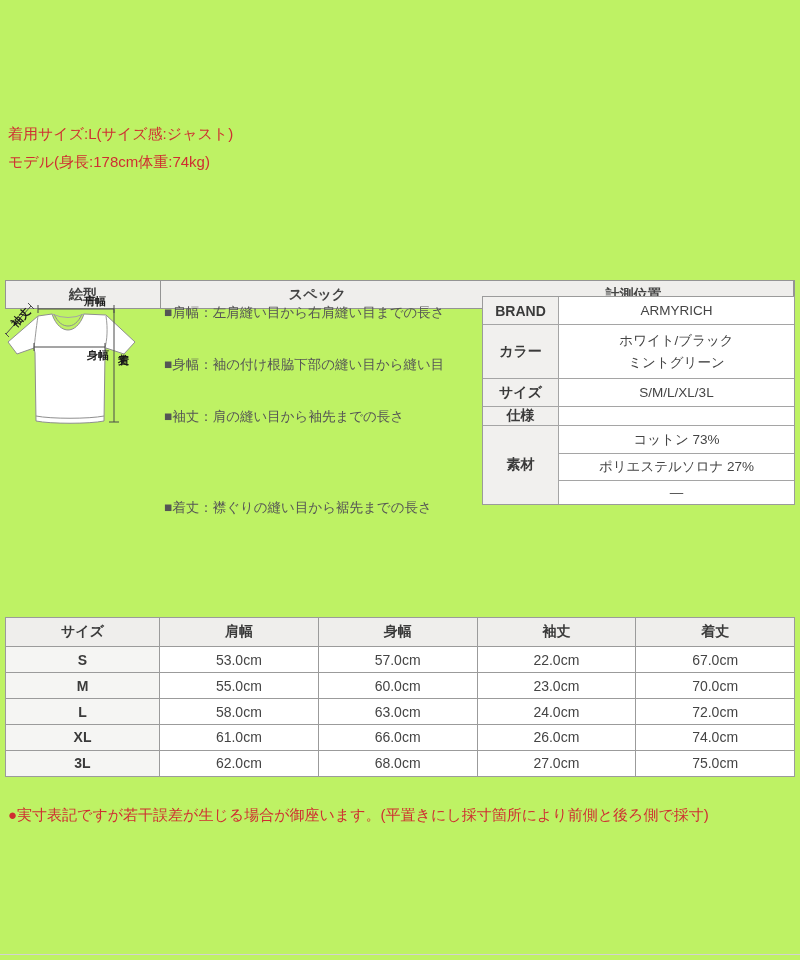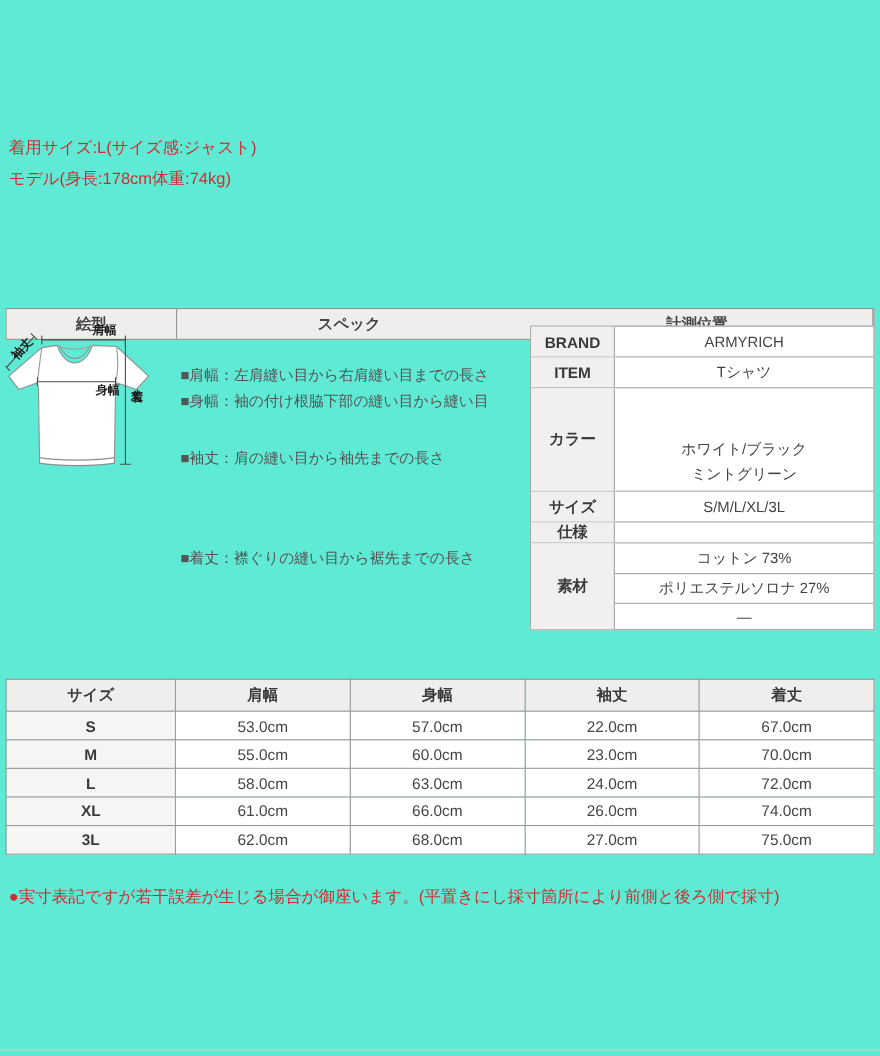--- a/index.html
+++ b/index.html
@@ -1,18 +1,18 @@
 <!DOCTYPE html>
 <html><head>
 <meta charset="utf-8">
 <style>
   * { margin:0; padding:0; box-sizing:border-box; }
   html,body { background:#fff; }
   body { font-family:"Liberation Sans","DejaVu Sans",sans-serif; }
-  .page { position:relative; width:800px; height:960px; background:#5eead4; overflow:hidden; color:#333; }
+  .page { position:relative; width:800px; height:960px; background:#bef264; overflow:hidden; color:#333; }
 
   
   .red-note { position:absolute; left:8px; color:#cf2e31; font-size:15px; white-space:nowrap; }
 
   
   .info-header { position:absolute; left:5px; top:247px; width:790px; height:29px;
                  display:flex; background:#efeeec; border:1px solid #949494;margin-top:33px; }
   .info-header .cell { display:flex; align-items:center; justify-content:center;
                        font-size:14px; font-weight:bold; color:#444; }
   .info-header .c1 { width:155px; border-right:1px solid #949494; }
@@ -34,21 +34,21 @@
                 border:1px solid #9b9b9b; }
   .spec-row { display:flex; border-bottom:1px solid #a5a5a5; }
   .spec-row:last-child { border-bottom:none; }
   .spec-label { width:76px; background:#f1f0ee; border-right:1px solid #a5a5a5;
                 display:flex; align-items:center; justify-content:center;
                 font-weight:bold; font-size:14px; color:#3a3a3a; }
   .spec-values { flex:1; display:flex; flex-direction:column; }
   .spec-value { display:flex; flex-direction:column; align-items:center; justify-content:center;
                 font-size:13.5px; color:#444; line-height:22px; }
   .spec-value + .spec-value { border-top:1px solid #a5a5a5; }
-  .h27 { height:27px; } .h53 { height:53px;margin-top:40px; } .h24 { height:24px; }
+  .h27 { height:27px; } .h53 { height:53px; } .h24 { height:24px; }
 
   
   .size-table { position:absolute; left:5px; top:617px; width:790px; height:160px;
                 display:table; table-layout:fixed; border-collapse:collapse; }
   .s-row { display:table-row; }
   .s-cell { display:table-cell; border:1px solid #9b9b9b; text-align:center;
             vertical-align:middle; font-size:14px; color:#444; background:#fff; }
   .s-cell.head { background:#efeeec; font-weight:bold; color:#3a3a3a; }
   .s-cell.label { background:#f5f5f3; font-weight:bold; color:#3a3a3a; }
   .s-cell.col0 { width:154px; }
@@ -94,36 +94,30 @@
       <path d="M29,52 L100,52 M29,48 L29,56 M100,48 L100,56" fill="none" stroke="#4a4a4a" stroke-width="1"></path>
 
       <path d="M26,11 L1,39 M23,8 L29,14 M-2,36 L4,42" fill="none" stroke="#4a4a4a" stroke-width="1"></path>
     </svg>
     <div class="dlabel" style="left:79px; top:1px;">肩幅</div>
     <div class="dlabel sleeve" style="left:5px; top:17px;">袖丈</div>
     <div class="dlabel" style="left:82px; top:55px;">身幅</div>
     <div class="dlabel length" style="left:112px; top:50px;">着丈</div>
   </div>
 
-  <div class="m-note" style="top:304px;margin-top:28px;">■肩幅：左肩縫い目から右肩縫い目までの長さ</div>
+  <div class="m-note" style="top:304px;">■肩幅：左肩縫い目から右肩縫い目までの長さ</div>
   <div class="m-note" style="top:356px;">■身幅：袖の付け根脇下部の縫い目から縫い目</div>
   <div class="m-note" style="top:408px;">■袖丈：肩の縫い目から袖先までの長さ</div>
   <div class="m-note" style="top:459px;margin-top:40px;">■着丈：襟ぐりの縫い目から裾先までの長さ</div>
 
   <div class="spec-table">
     <div class="spec-row">
       <div class="spec-label">BRAND</div>
       <div class="spec-values">
         <div class="spec-value h27">ARMYRICH</div>
-      </div>
-    </div>
-    <div class="spec-row">
-      <div class="spec-label">ITEM</div>
-      <div class="spec-values">
-        <div class="spec-value h27">Tシャツ</div>
       </div>
     </div>
     <div class="spec-row">
       <div class="spec-label">カラー</div>
       <div class="spec-values">
         <div class="spec-value h53">
           <div>ホワイト/ブラック</div>
           <div>ミントグリーン</div>
         </div>
       </div>

